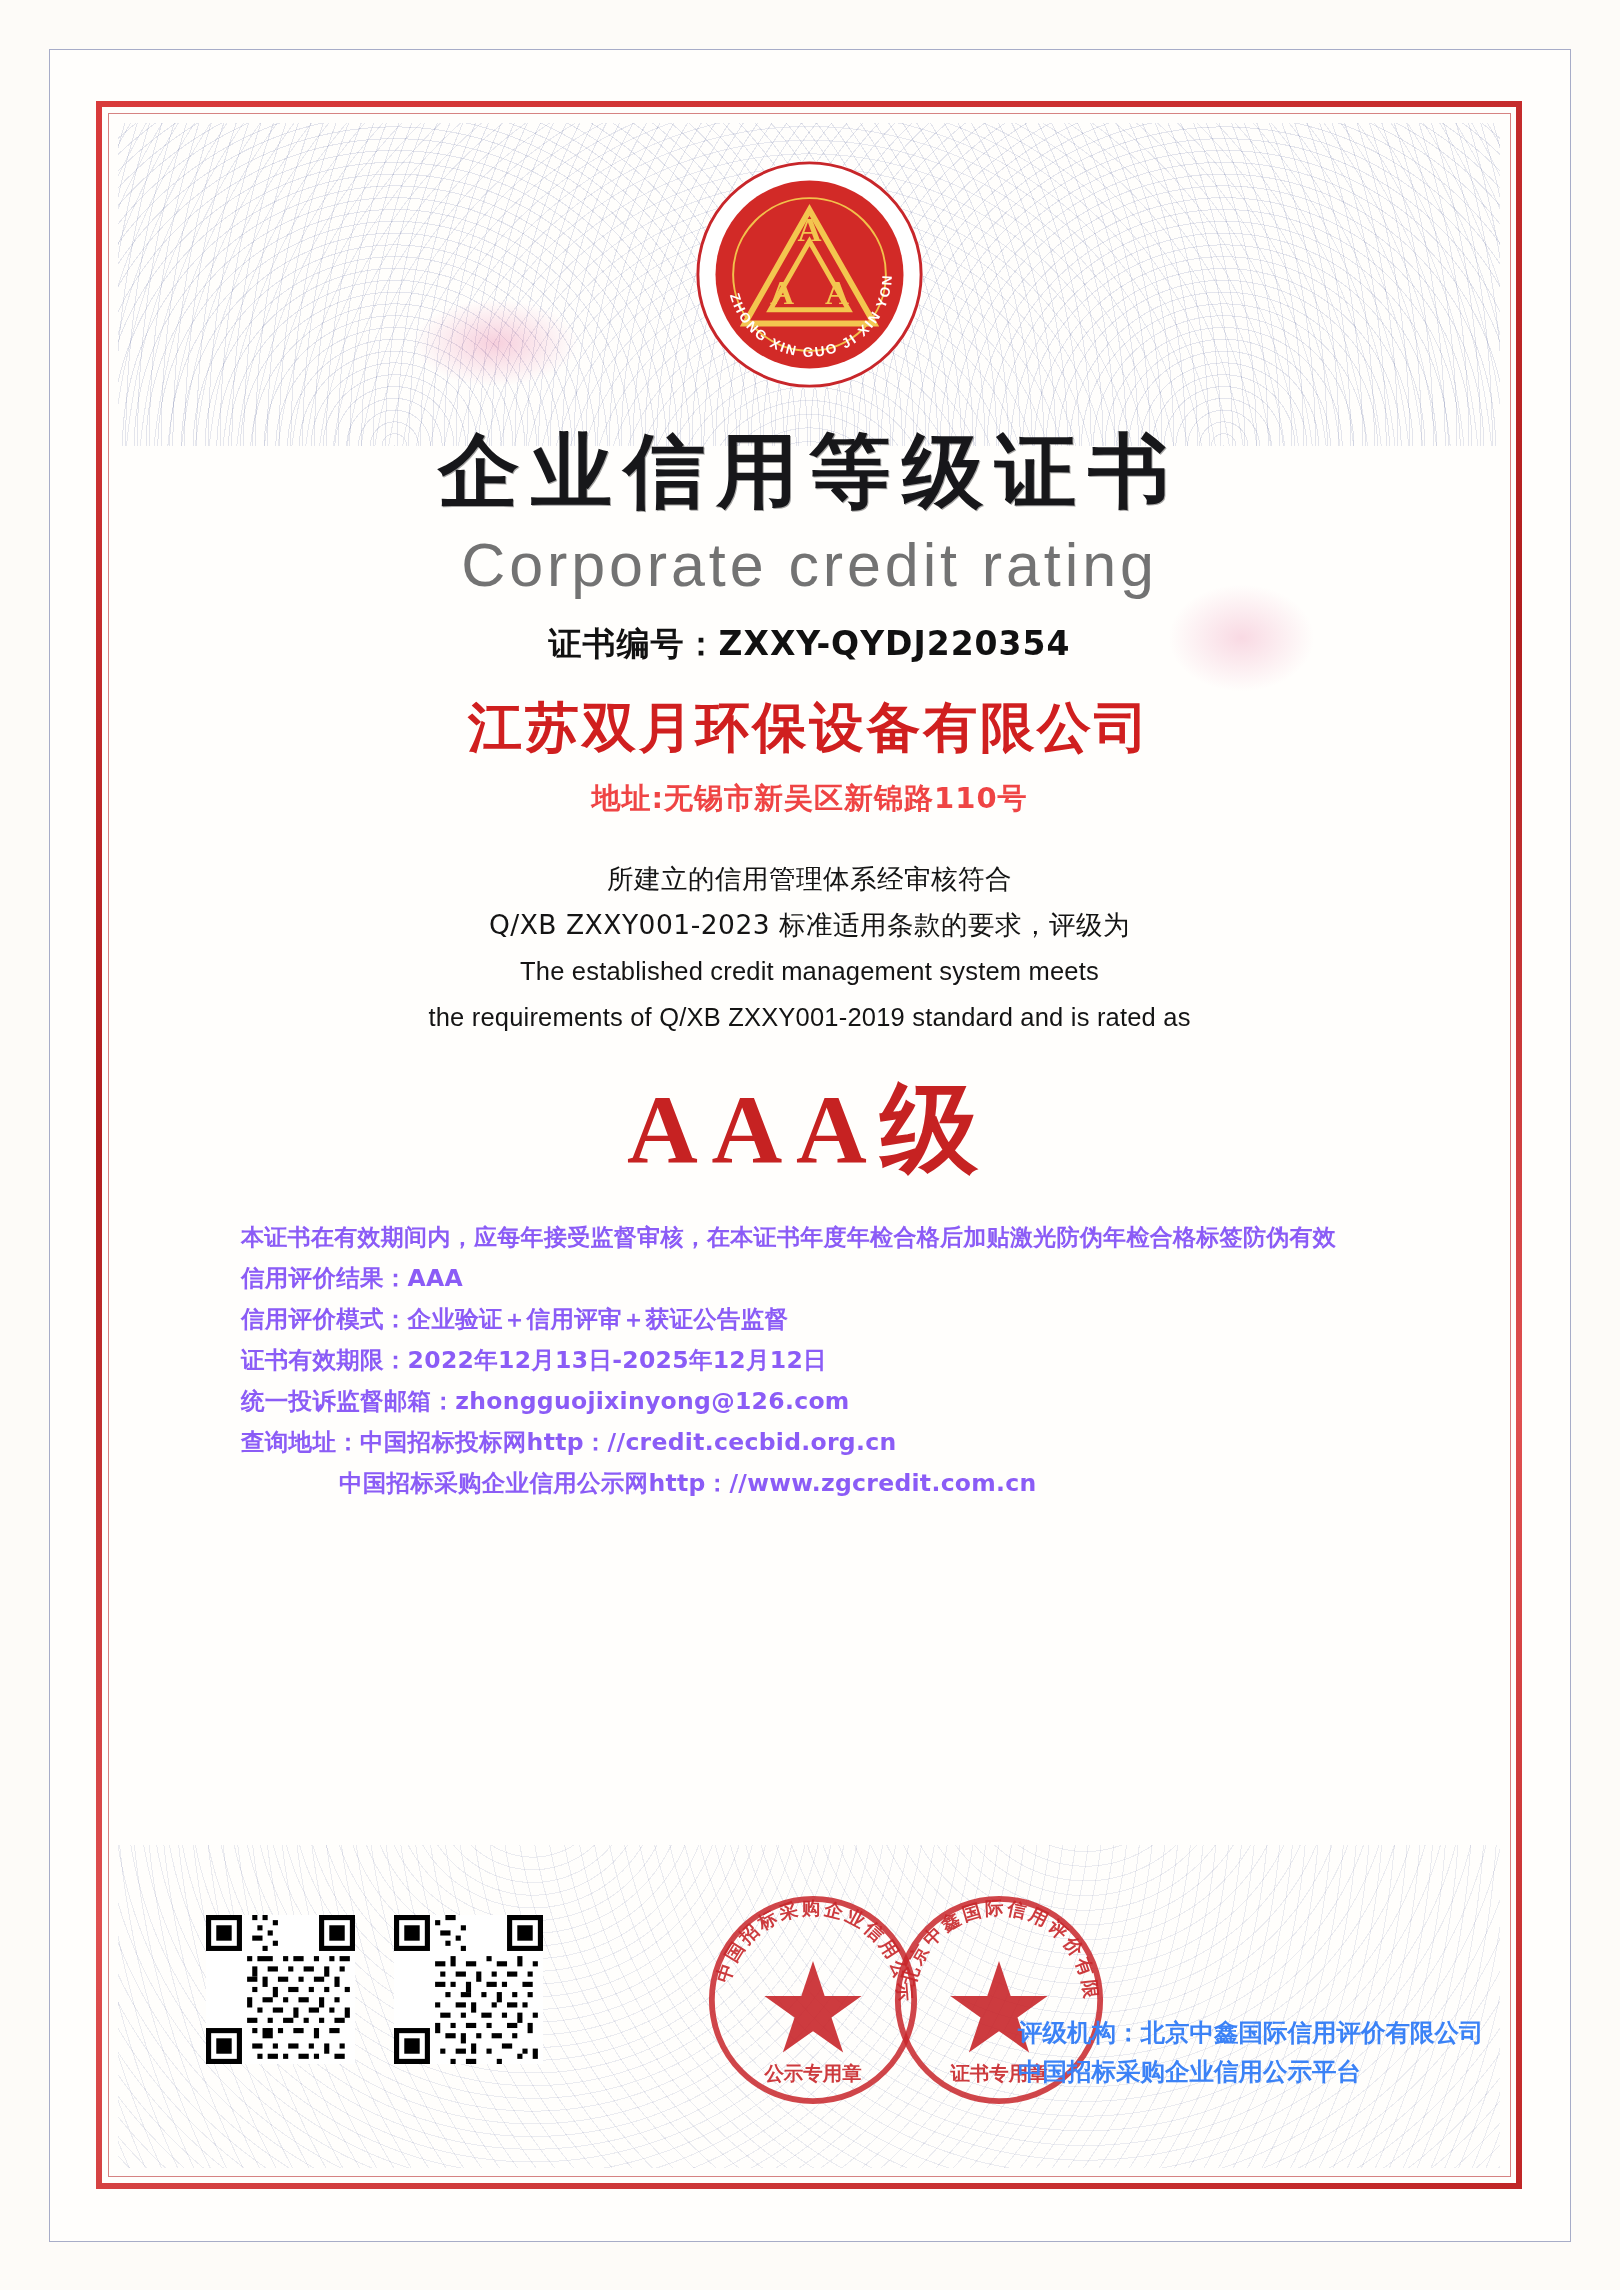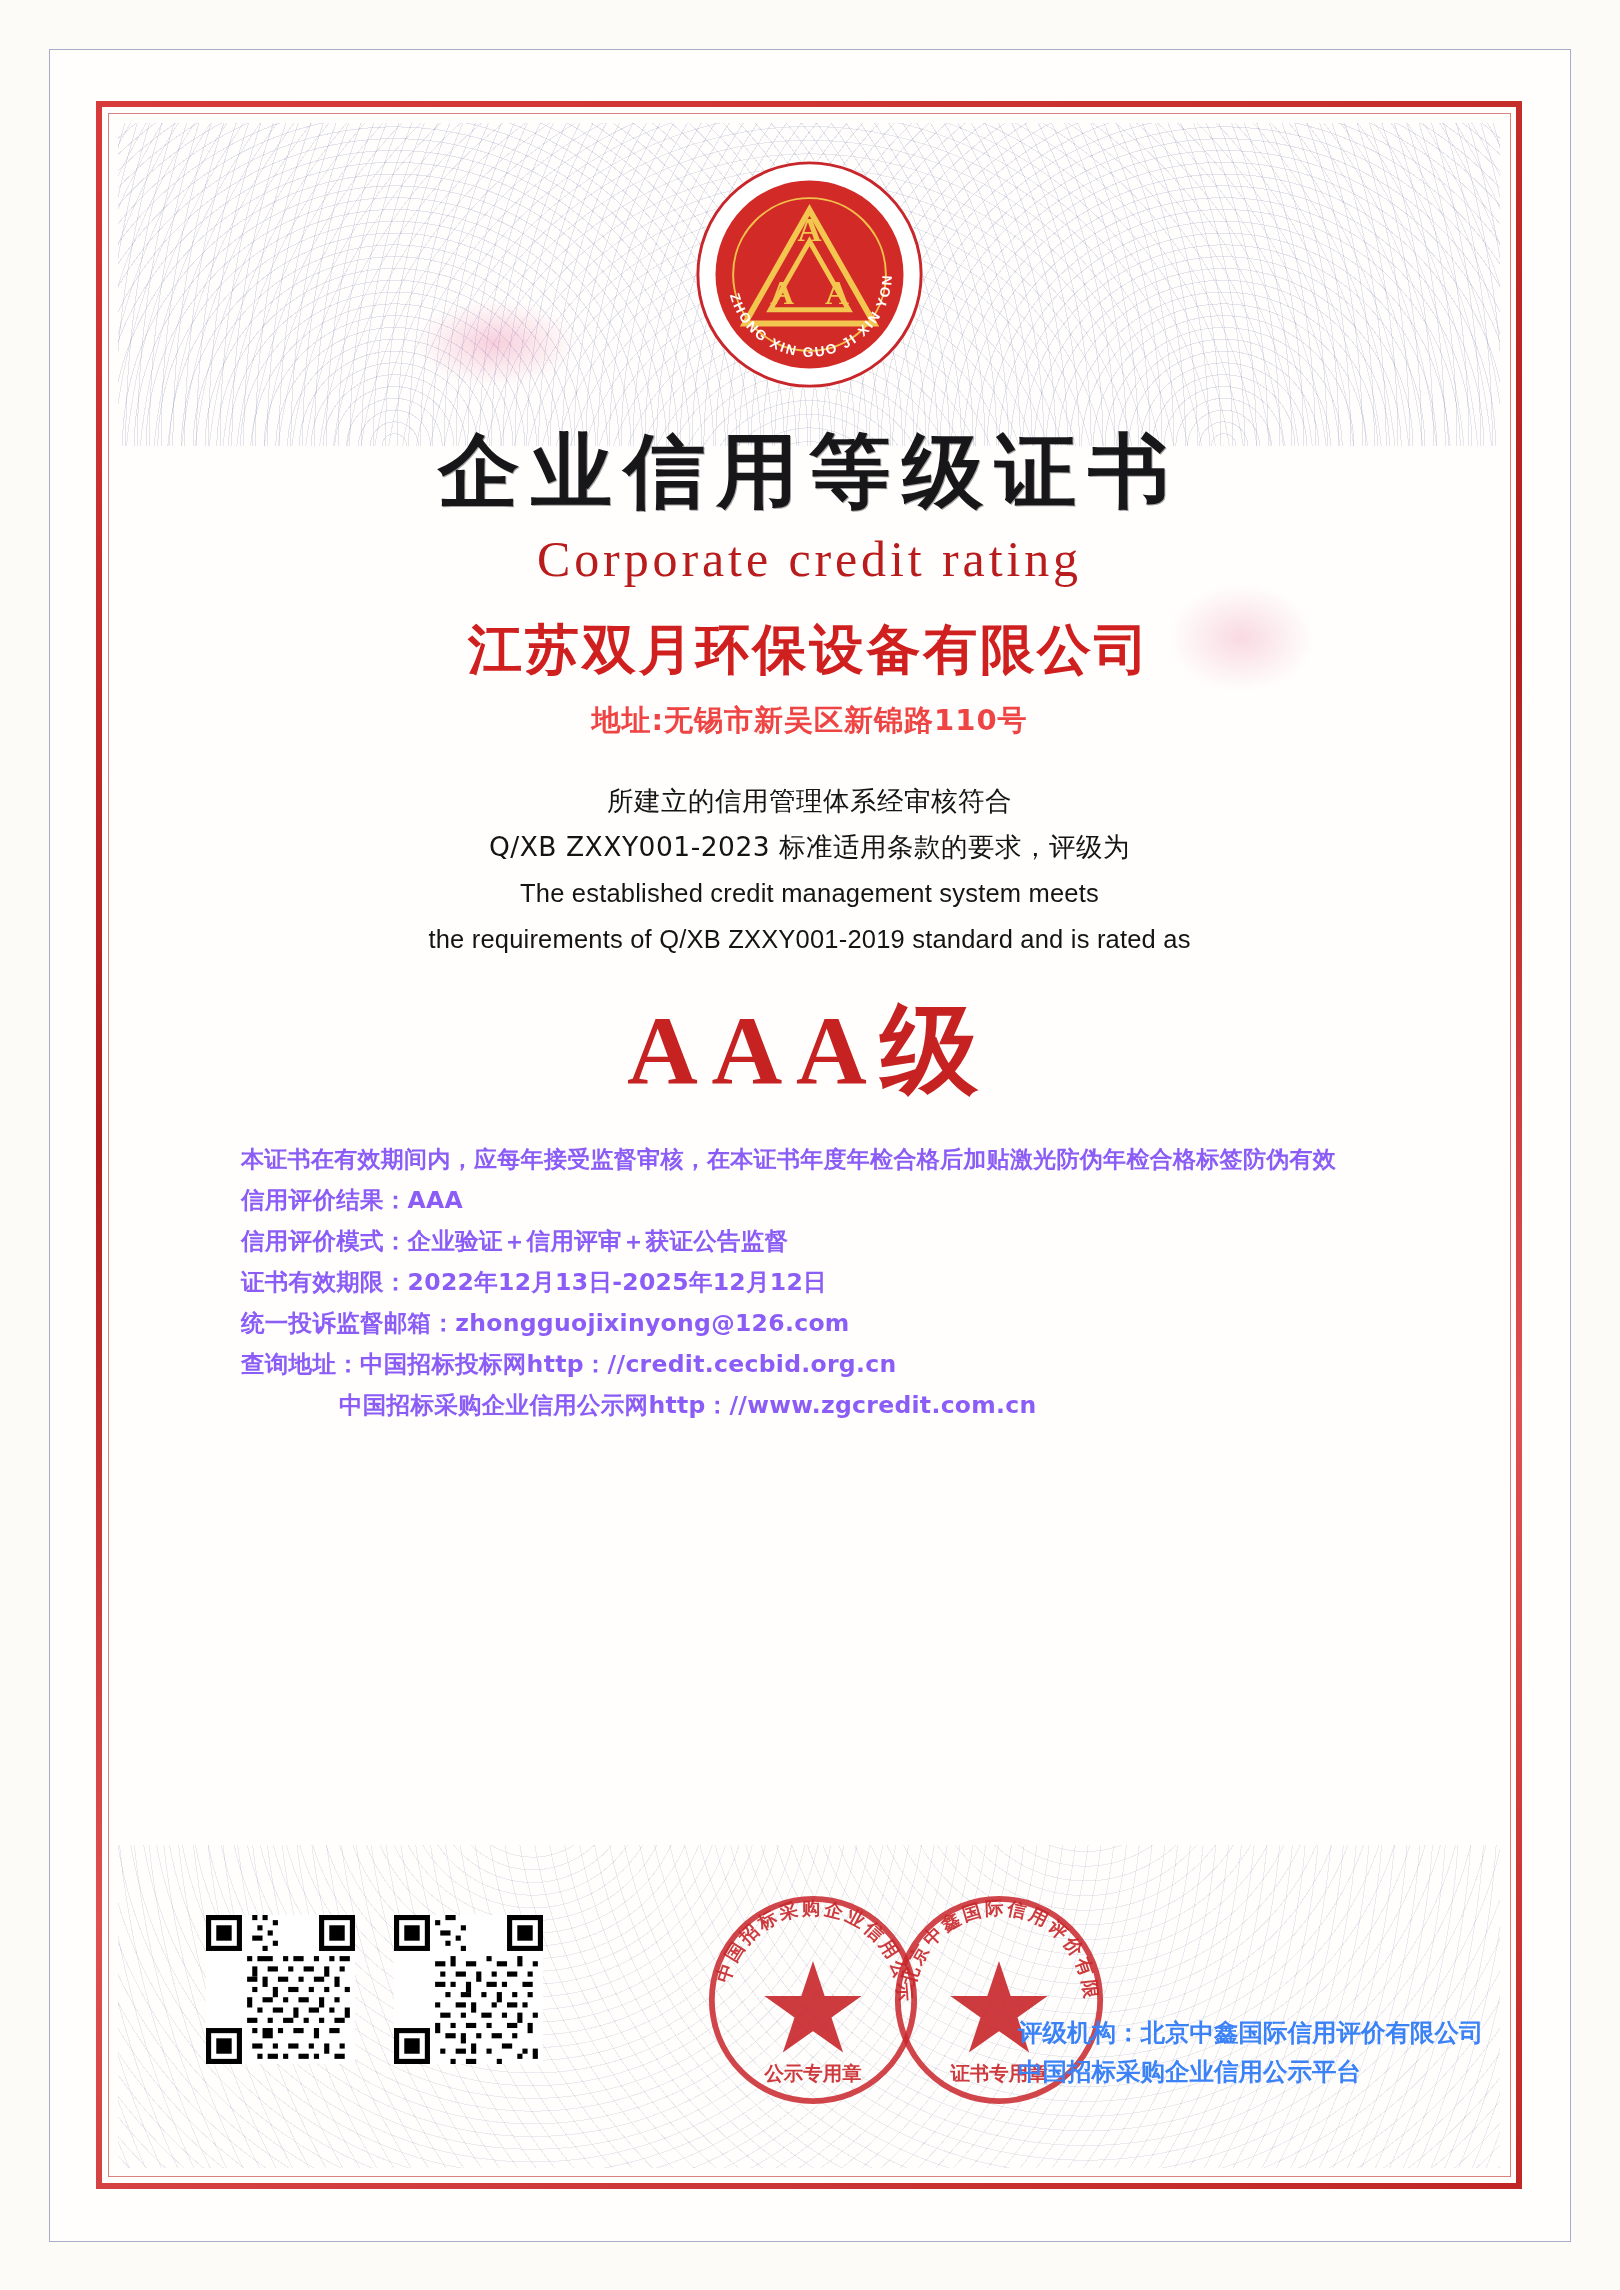--- a/index.html
+++ b/index.html
@@ -114,24 +114,24 @@
     margin-top: 25.5px;
     font-family: "DejaVu Sans", "Liberation Sans", sans-serif;
     font-size: 81px;
     font-weight: bold;
     letter-spacing: 11.8px;
     color: #17171a;
     text-shadow: 1px 1px 0 rgba(0,0,0,.35);
   }
   .title-en {
     margin-top: 3.9px;
-    font-family: Liberation Serif, serif;
-    font-size: 50px;
+    font-family: Liberation Sans, sans-serif;
+    font-size: 61px;
     letter-spacing: 3.9px;
-    color: #b91c1c;
+    color: #737373;
   }
   .cert-no {
     margin-top: 21.6px;
     font-family: "DejaVu Sans", "Liberation Sans", sans-serif;
     font-size: 33px;
     font-weight: bold;
     letter-spacing: 1px;
     color: #111;
   }
   .company {
@@ -283,20 +283,23 @@
         </text>
         <text fill="#ffffff" font-size="14" font-weight="bold" font-family="Liberation Sans, sans-serif" letter-spacing="2.2">
           <textPath href="#embot" startOffset="8%">ZHONG XIN GUO JI XIN YONG</textPath>
         </text>
       </svg>
     </div>
 
     <div class="title-cn">企业信用等级证书</div>
     <div class="title-en">Corporate credit rating</div>
 
+    <div class="cert-no">
+      <span>证书编号：</span><span>ZXXY-QYDJ220354</span>
+    </div>
 
     <div class="company">江苏双月环保设备有限公司</div>
     <div class="address">地址:无锡市新吴区新锦路110号</div>
 
     <div class="statement">
       <div>所建立的信用管理体系经审核符合</div>
       <div>Q/XB ZXXY001-2023 标准适用条款的要求，评级为</div>
       <div class="en">The established credit management system meets</div>
       <div class="en">the requirements of Q/XB ZXXY001-2019 standard and is rated as</div>
     </div>

